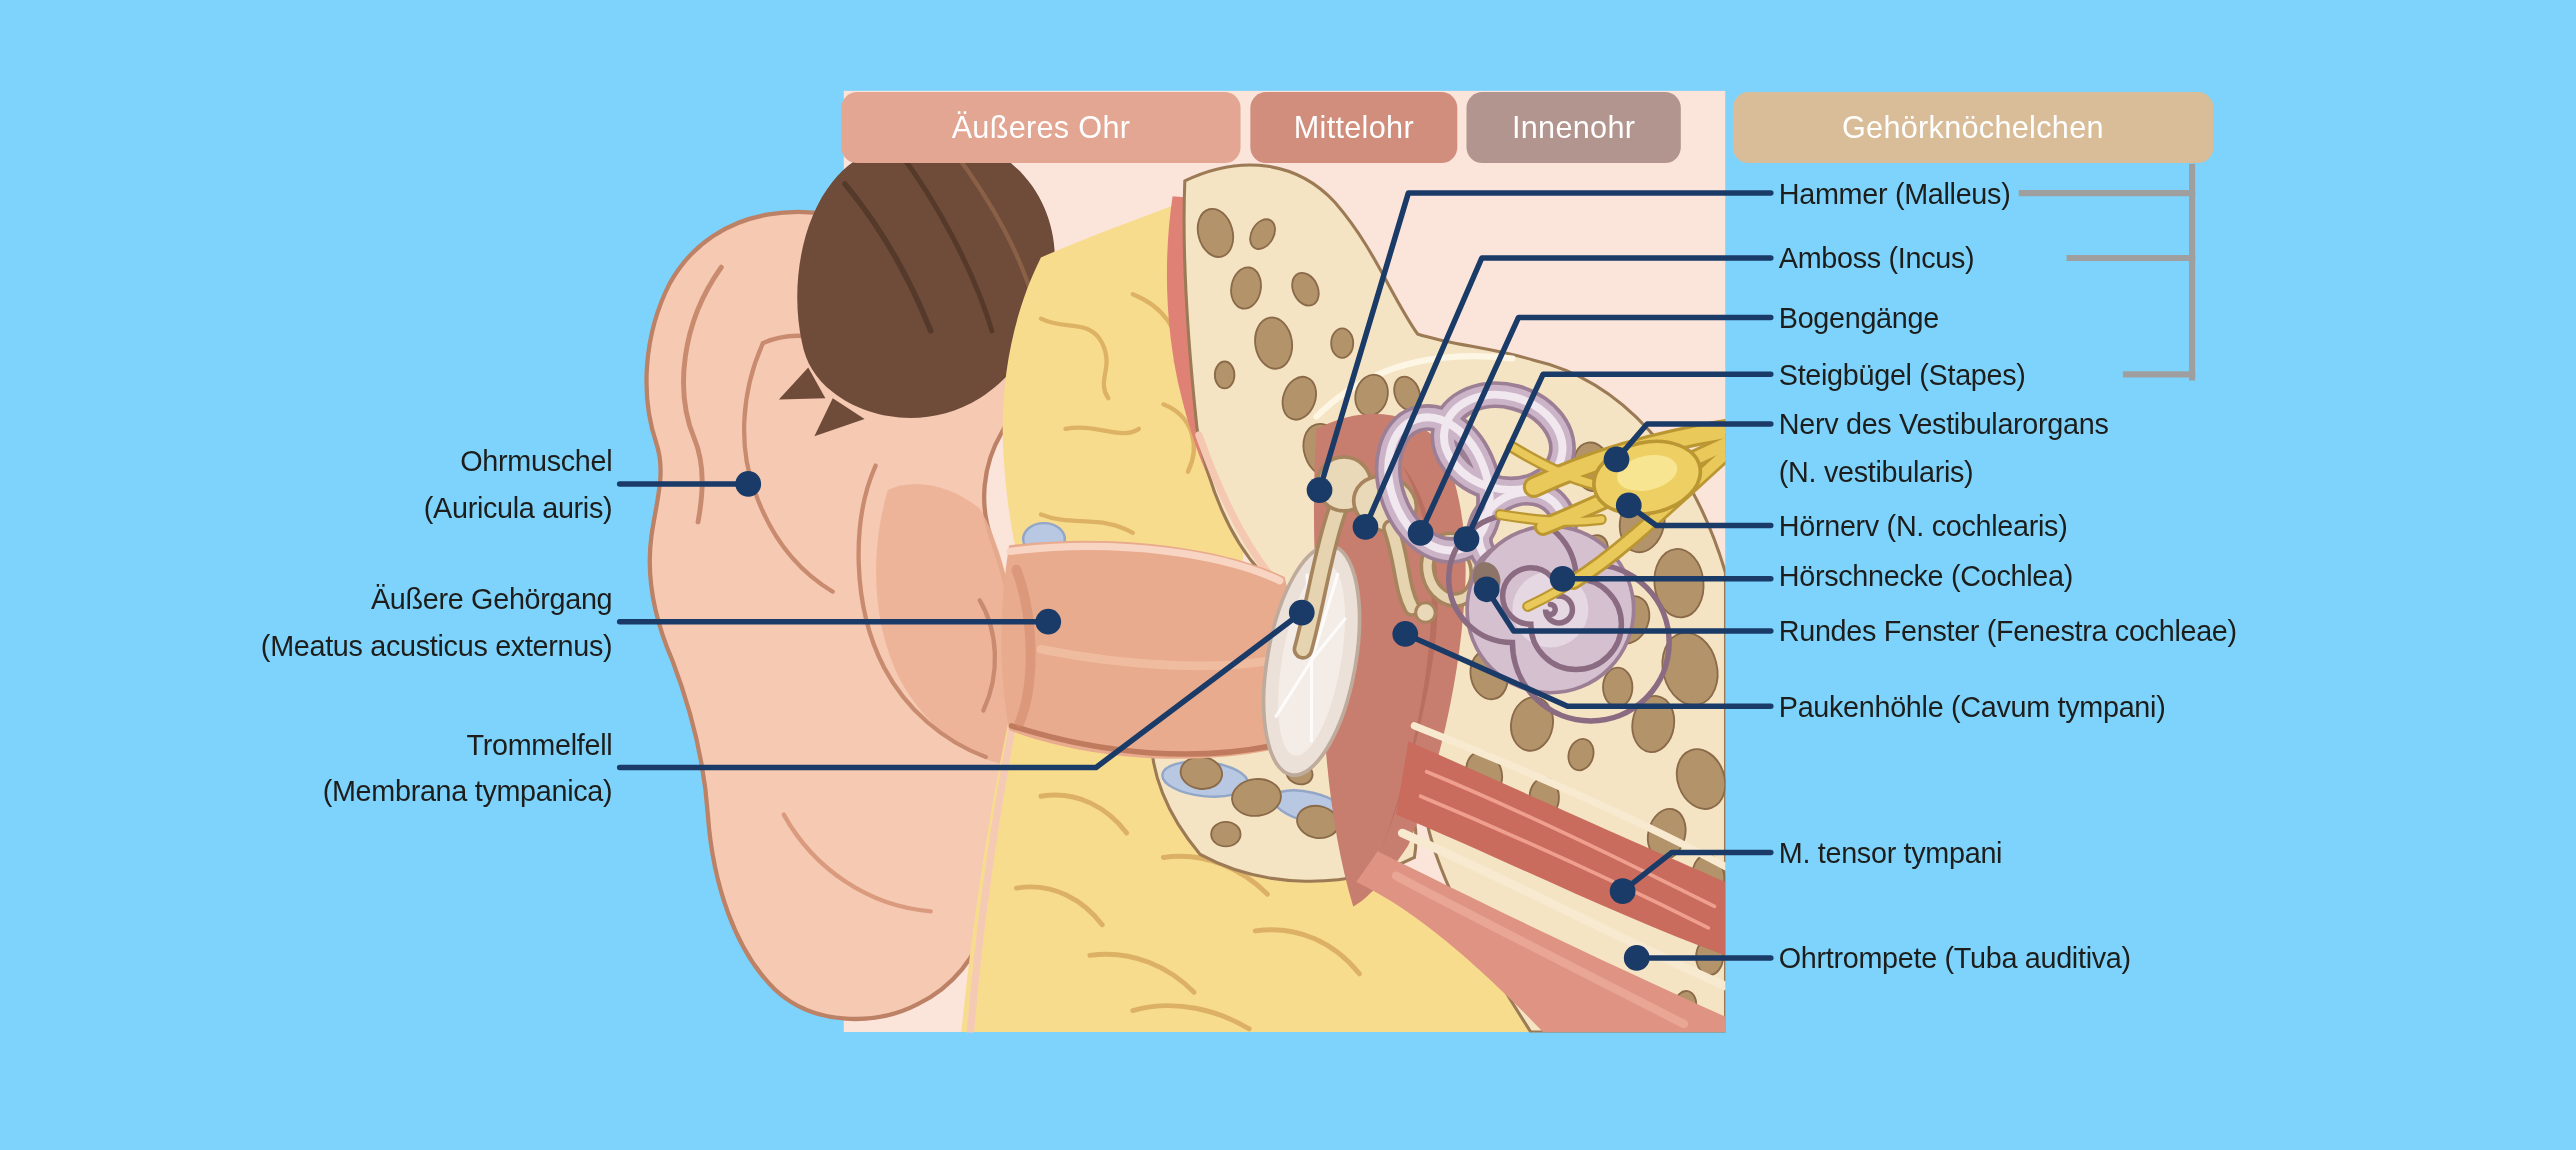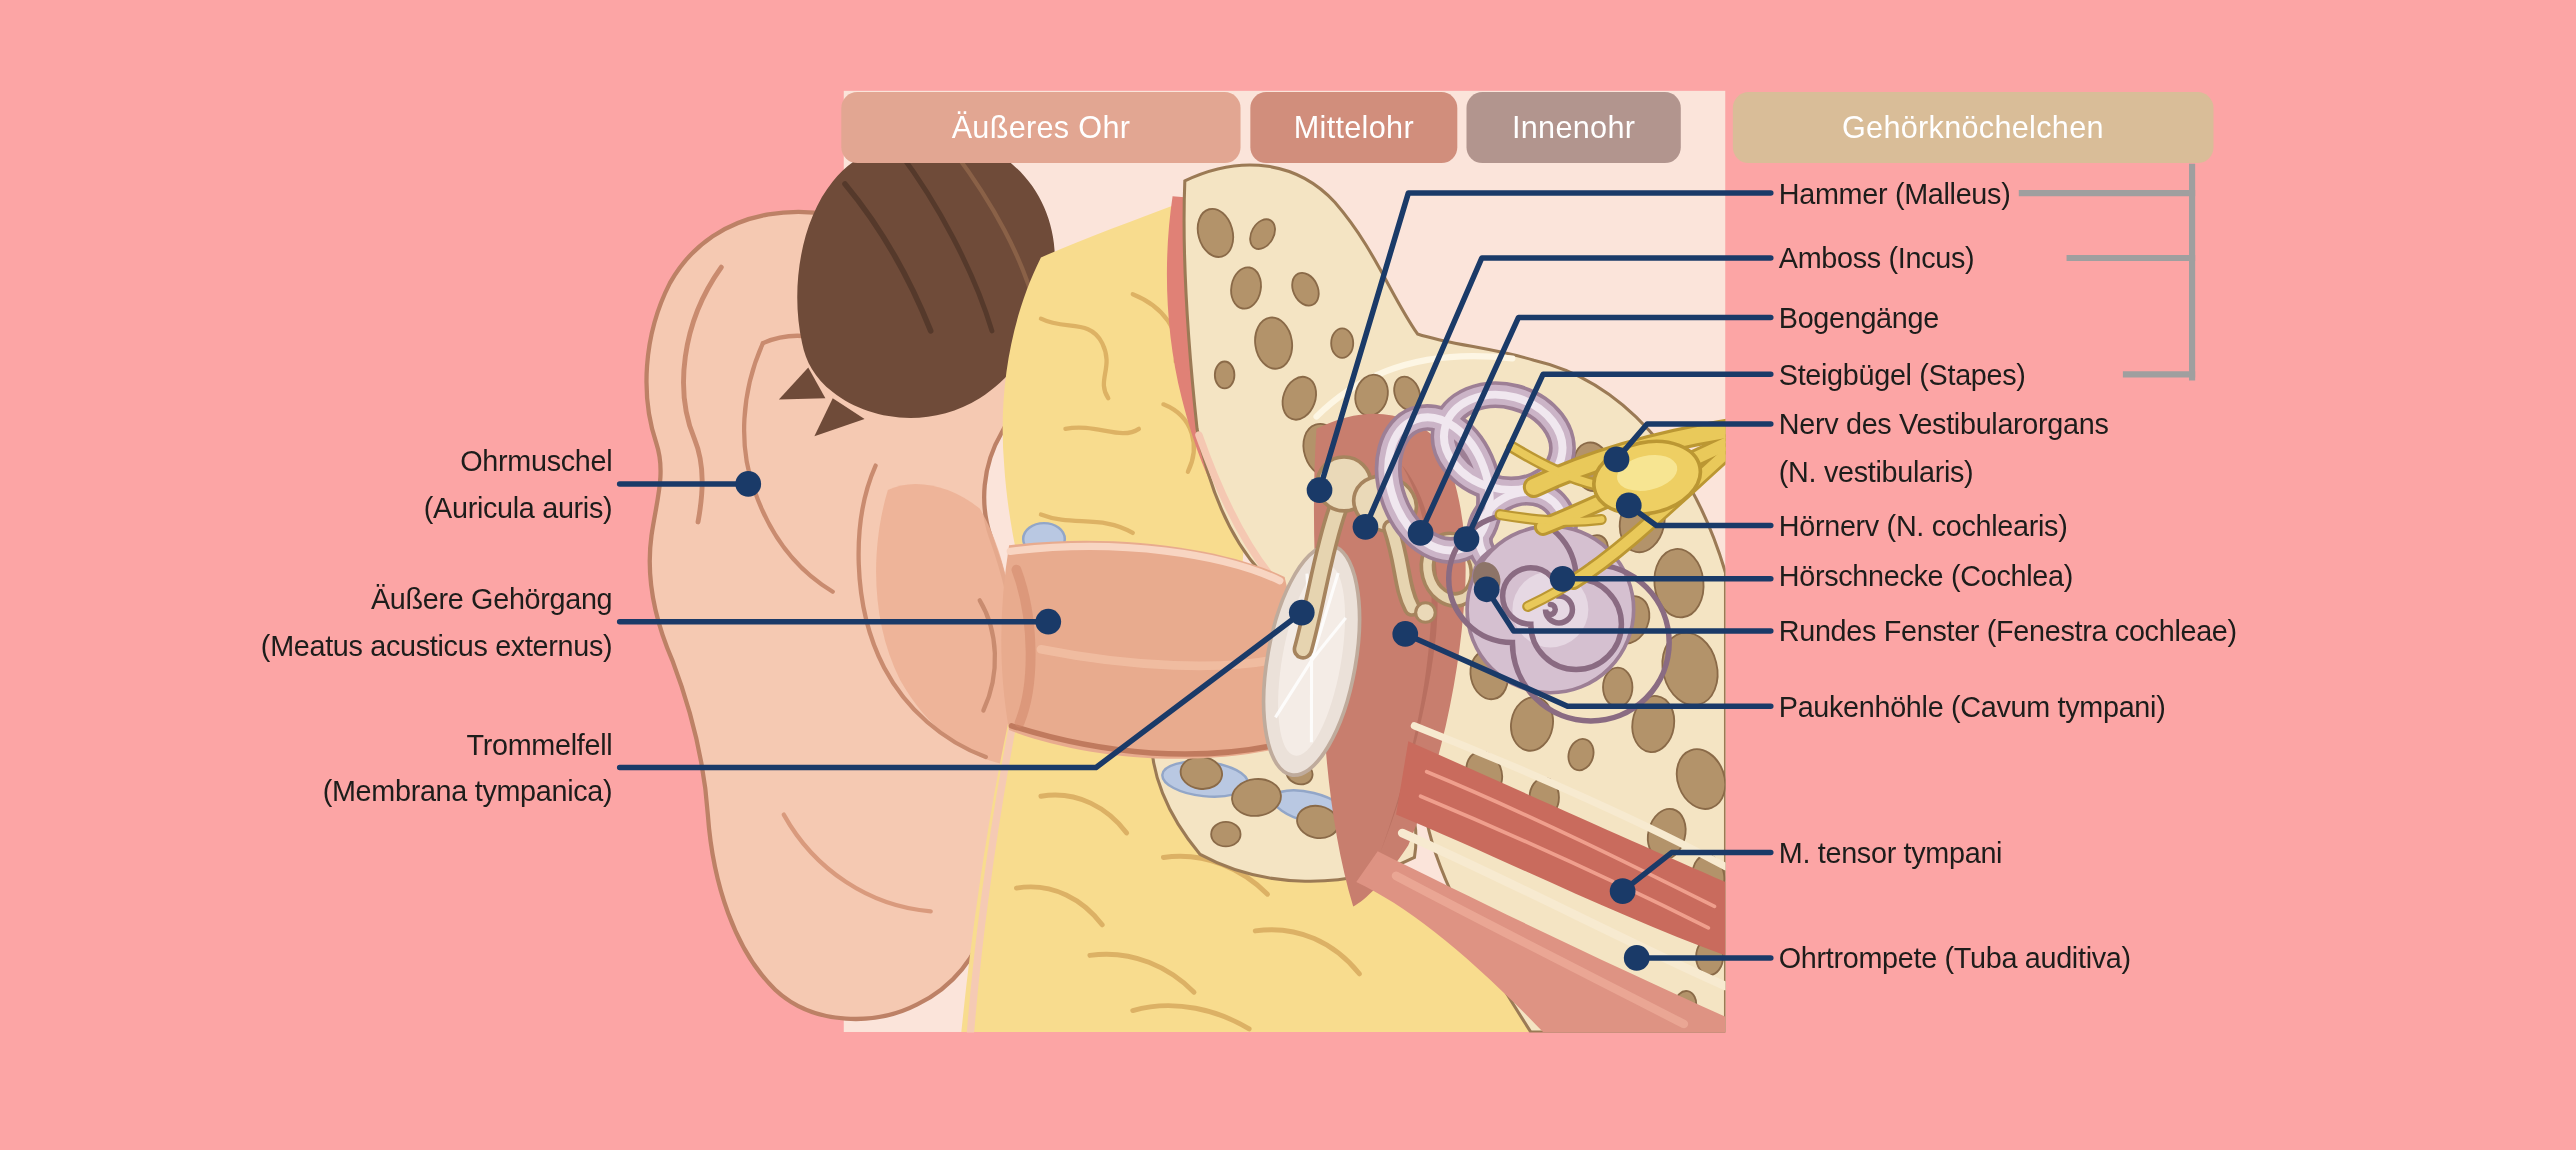--- a/index.html
+++ b/index.html
@@ -1,16 +1,16 @@
 <!DOCTYPE html>
 <html style="font-size:9.8px"><head>
 <meta charset="utf-8">
 <style>
   html,body{margin:0;padding:0;background:#ffffff;}
-  .stage{width:2576px;height:1151px;position:relative;background:#fca5a5;overflow:hidden;}
+  .stage{width:2576px;height:1151px;position:relative;background:#7dd3fc;overflow:hidden;}
   svg{display:block;}
   text{font-family:"Liberation Sans","DejaVu Sans",sans-serif;}
   .lbl{font-size:47px;fill:currentColor;letter-spacing:-0.5px;}
   .badge-txt{font-size:50px;fill:#ffffff;letter-spacing:0.5px;}
   .leader{fill:none;stroke:currentColor;stroke-width:9;stroke-linecap:round;stroke-linejoin:round;}
   .bracket{fill:none;stroke:currentColor;stroke-width:10;stroke-linecap:square;}
   .outline{fill:none;stroke-linecap:round;}
 </style>
 </head>
 <body>

